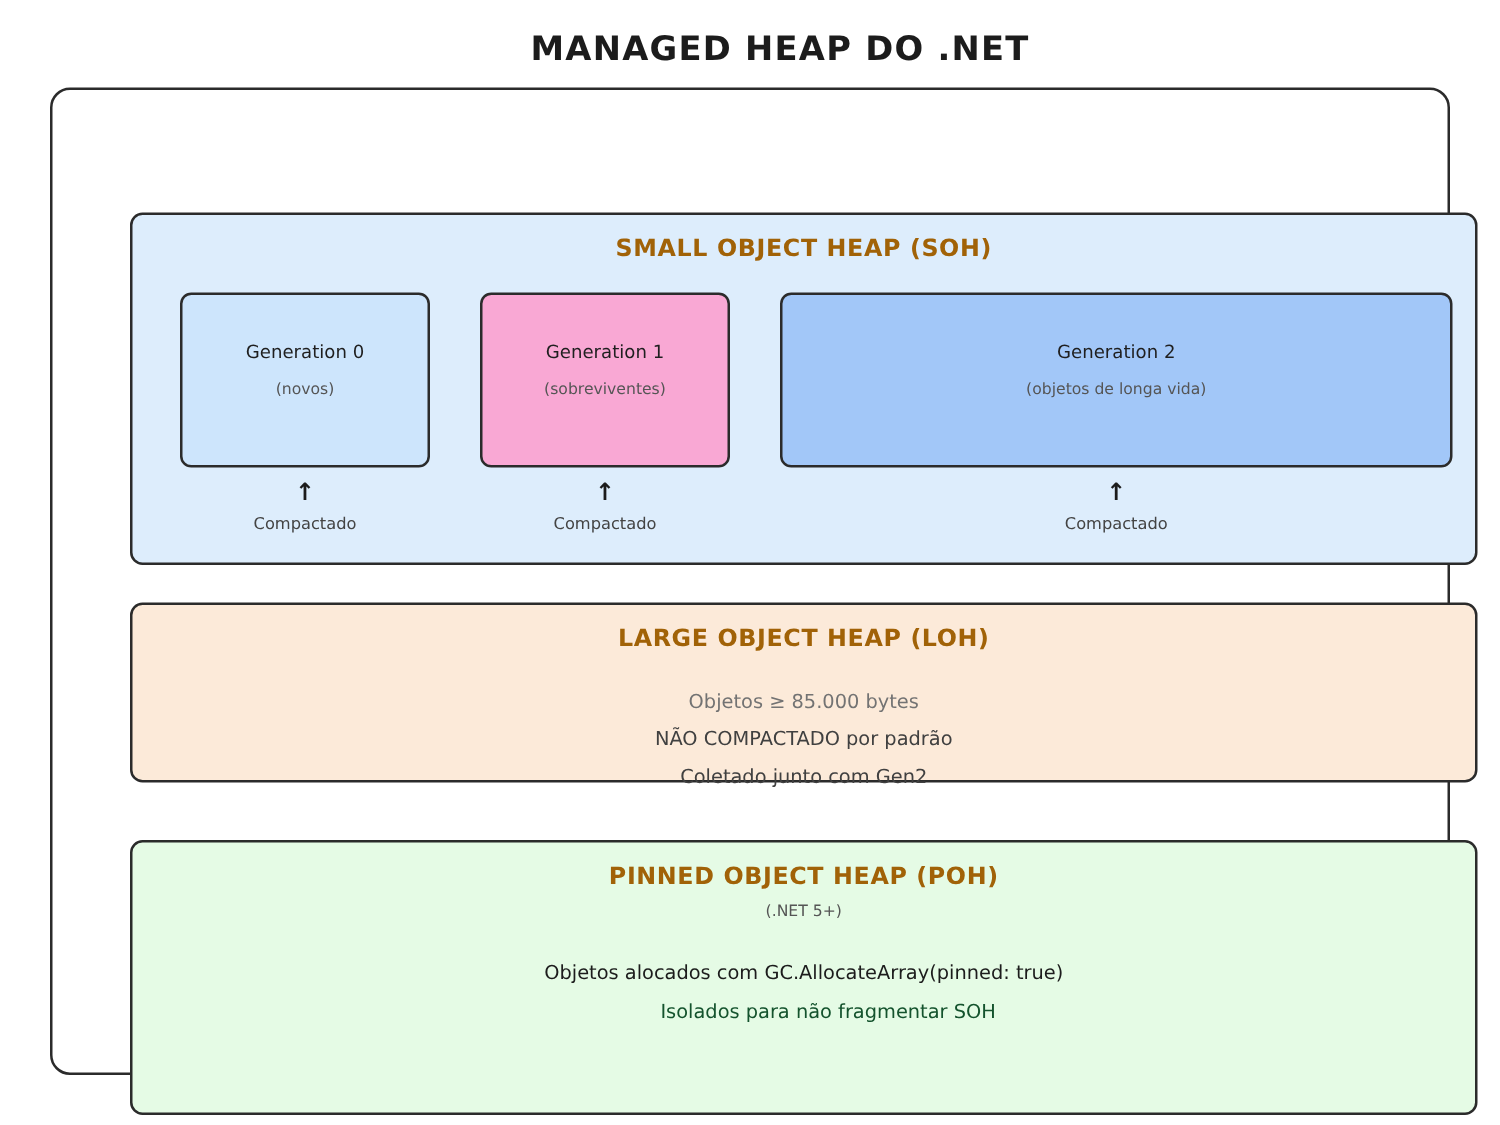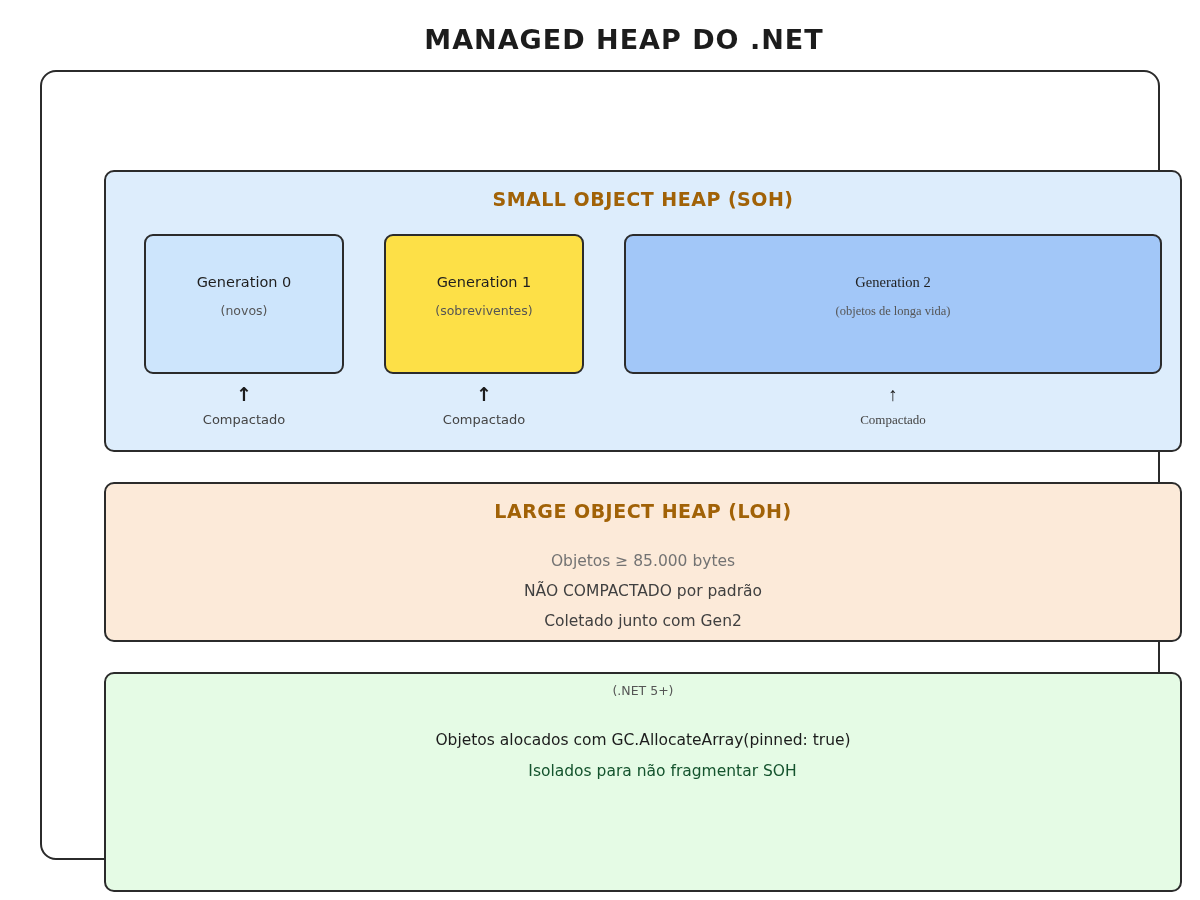--- a/index.html
+++ b/index.html
@@ -36,45 +36,45 @@
   .section {
     position: absolute;
     left: 62px;
     width: 1078px;
     border: 2px solid #2b2b2b;
     border-radius: 10px;
     box-sizing: border-box;
     text-align: center;
   }
   .soh-section { top: 98px; height: 282px; background: #ddedfc; }
-  .loh-section { top: 410px; height: 160px; background: #fcead9; }
+  .loh-section { top: 410px; height: 144px; background: #fcead9; }
   .poh-section { top: 600px; height: 220px; background: #e5fbe5; }
   .section-title {
     margin-top: 16px;
     font-size: 19px;
     font-weight: bold;
     letter-spacing: 0.5px;
     color: #a16207;
   }
   .gen-col {
     position: absolute;
     top: 62px;
     text-align: center;
   }
   .gen-col-0 { left: 38px;  width: 200px; }
   .gen-col-1 { left: 278px; width: 200px; }
-  .gen-col-2 { left: 518px; width: 538px; font-family: Liberation Serif, serif; }
+  .gen-col-2 { left: 518px; width: 538px; }
   .gen-box {
     height: 140px;
     border: 2px solid #2b2b2b;
     border-radius: 9px;
     box-sizing: border-box;
   }
   .gen-box-0 { background: #cde5fc; }
-  .gen-box-1 { background: #fde047; }
+  .gen-box-1 { background: #f9a8d4; }
   .gen-box-2 { background: #a2c7f8; }
   .gen-title {
     padding-top: 38px;
     font-size: 14.5px;
     color: #1f1f1f;
   }
   .gen-subtitle {
     margin-top: 13px;
     font-size: 12.5px;
     color: #555555;
@@ -147,18 +147,19 @@
   <div class="section loh-section">
     <div class="section-title">LARGE OBJECT HEAP (LOH)</div>
     <div class="loh-lines">
       <div class="body-line dark">Objetos ≥ 85.000 bytes</div>
       <div class="body-line gray">NÃO COMPACTADO por padrão</div>
       <div class="body-line gray">Coletado junto com Gen2</div>
     </div>
   </div>
 
   <div class="section poh-section">
+    <div class="section-title">PINNED OBJECT HEAP (POH)</div>
     <div class="poh-subtitle">(.NET 5+)</div>
     <div class="poh-line-1">Objetos alocados com GC.AllocateArray(pinned: true)</div>
     <div class="poh-line-2">Isolados para não fragmentar SOH</div>
   </div>
 
 </div>
 
 </body></html>

